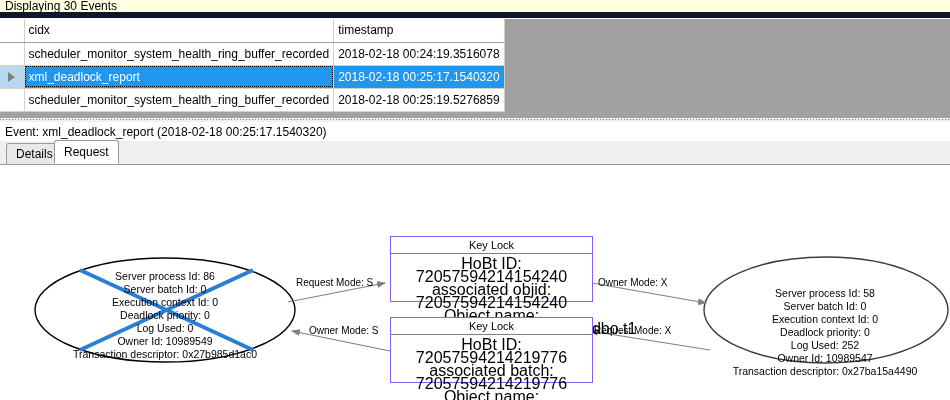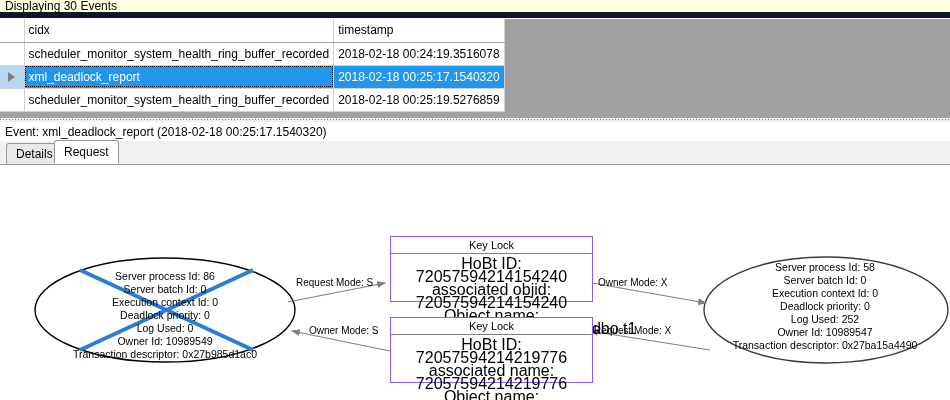--- a/index.html
+++ b/index.html
@@ -288,21 +288,21 @@
   <div class="ell-text" style="left:35px; top:105px; width:260px;text-align:center;">
     <div>Server process Id: 86</div>
     <div>Server batch Id: 0</div>
     <div>Execution context Id: 0</div>
     <div>Deadlock priority: 0</div>
     <div>Log Used: 0</div>
     <div>Owner Id: 10989549</div>
     <div>Transaction descriptor: 0x27b985d1ac0</div>
   </div>
 
-  <div class="ell-text" style="left:700px; top:96px; width:250px;">
+  <div class="ell-text" style="left:700px; top:122px; width:250px;">
     <div>Server process Id: 58</div>
     <div>Server batch Id: 0</div>
     <div>Execution context Id: 0</div>
     <div>Deadlock priority: 0</div>
     <div>Log Used: 252</div>
     <div>Owner Id: 10989547</div>
     <div>Transaction descriptor: 0x27ba15a4490</div>
   </div>
 
   <div class="node-box" style="left:390px; top:71px; width:203px; height:66px;">
@@ -312,21 +312,21 @@
       <div>associated objid: 72057594214154240</div>
       <div>Object name: AdventureWorks2016CTP3.dbo.t1</div>
       <div>Index name: cidx</div>
     </div>
   </div>
 
   <div class="node-box" style="left:390px; top:152px; width:203px; height:66px;">
     <div class="bx-title">Key Lock</div>
     <div class="bx-body">
       <div>HoBt ID: 72057594214219776</div>
-      <div>associated name: 72057594214219776</div>
+      <div>associated batch: 72057594214219776</div>
       <div>Object name: AdventureWorks2016CTP3.dbo.t1</div>
       <div>Index name: idx1</div>
     </div>
   </div>
 
   <div class="edge-label" style="left:296px; top:112px;">Request Mode: S</div>
   <div class="edge-label" style="left:598px; top:112px;">Owner Mode: X</div>
   <div class="edge-label" style="left:303px; top:160px;margin-left:6px;">Owner Mode: S</div>
   <div class="edge-label" style="left:594px; top:160px;">Request Mode: X</div>
 

